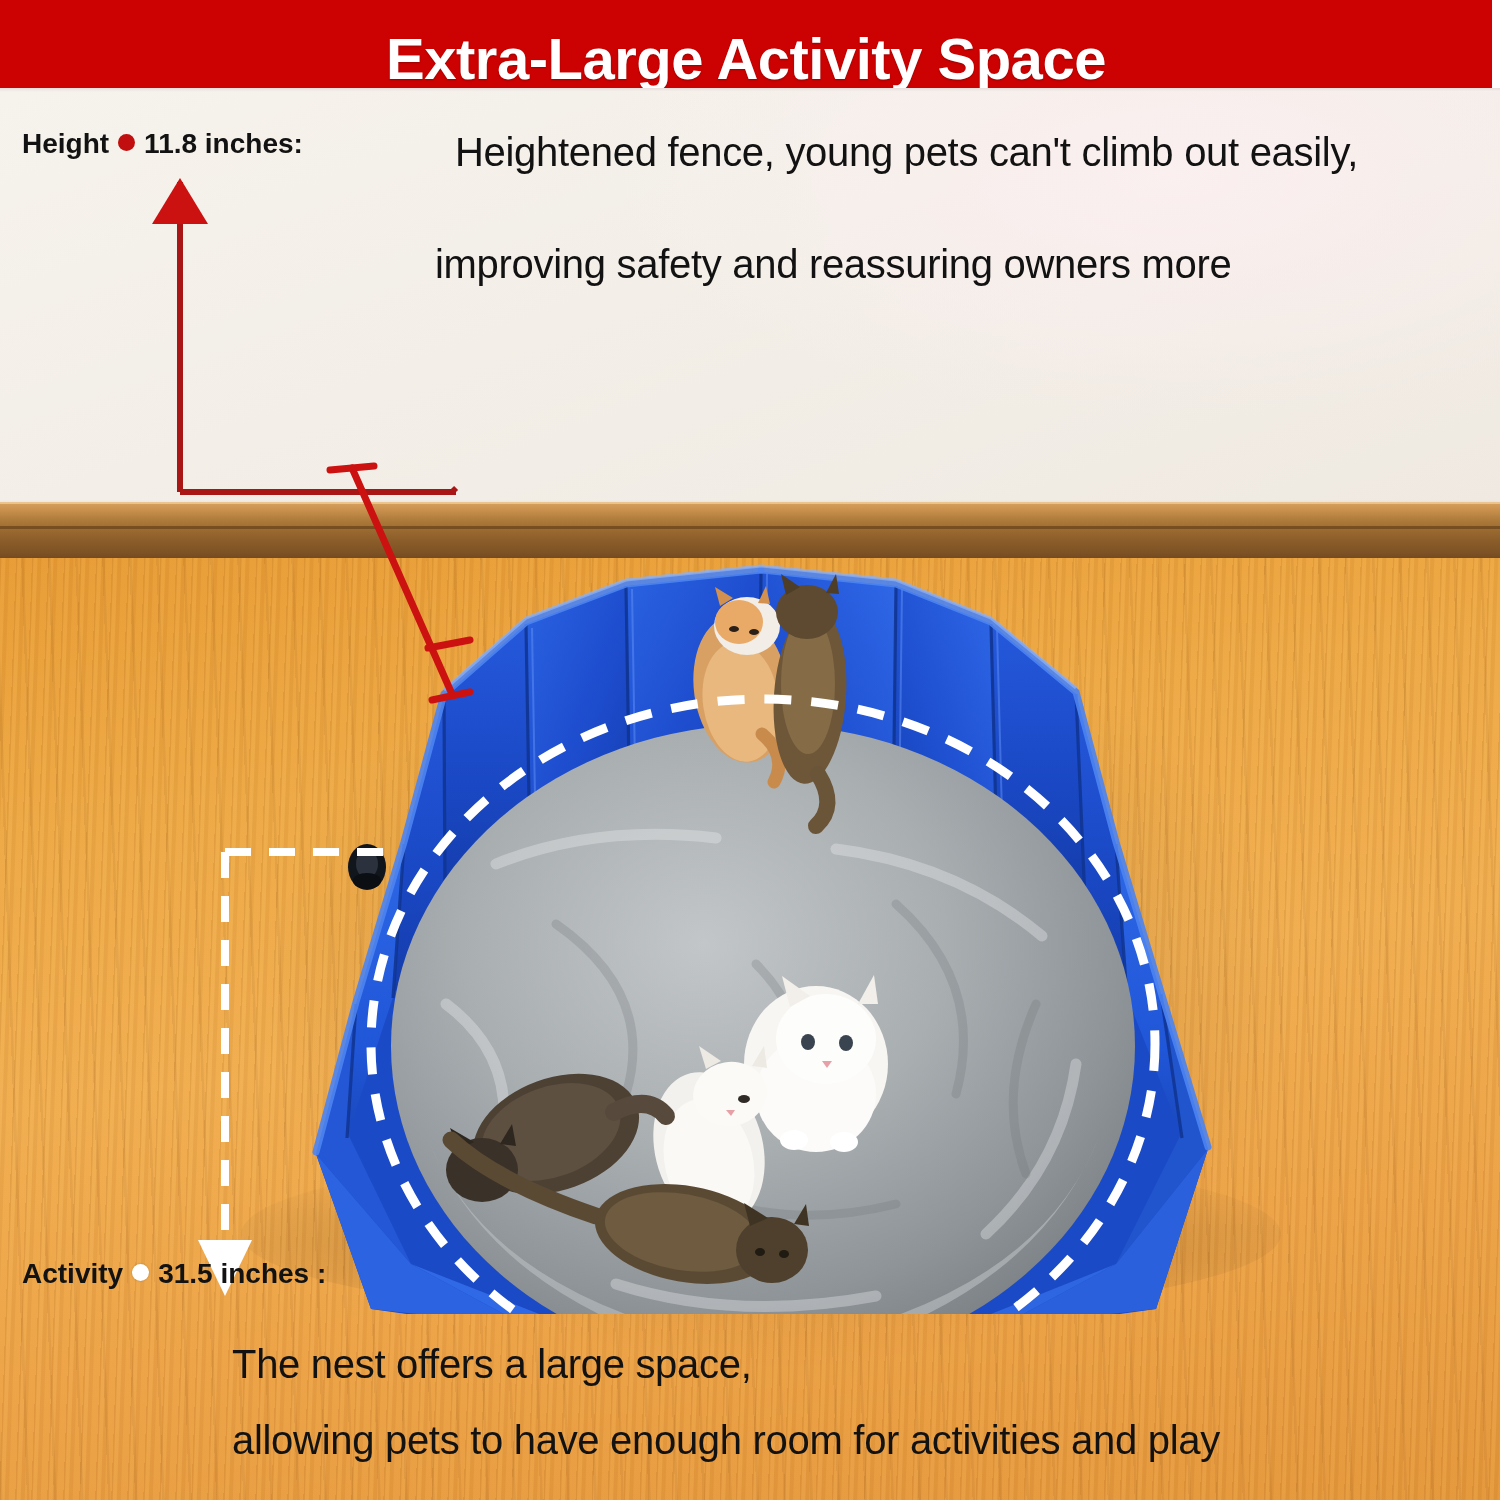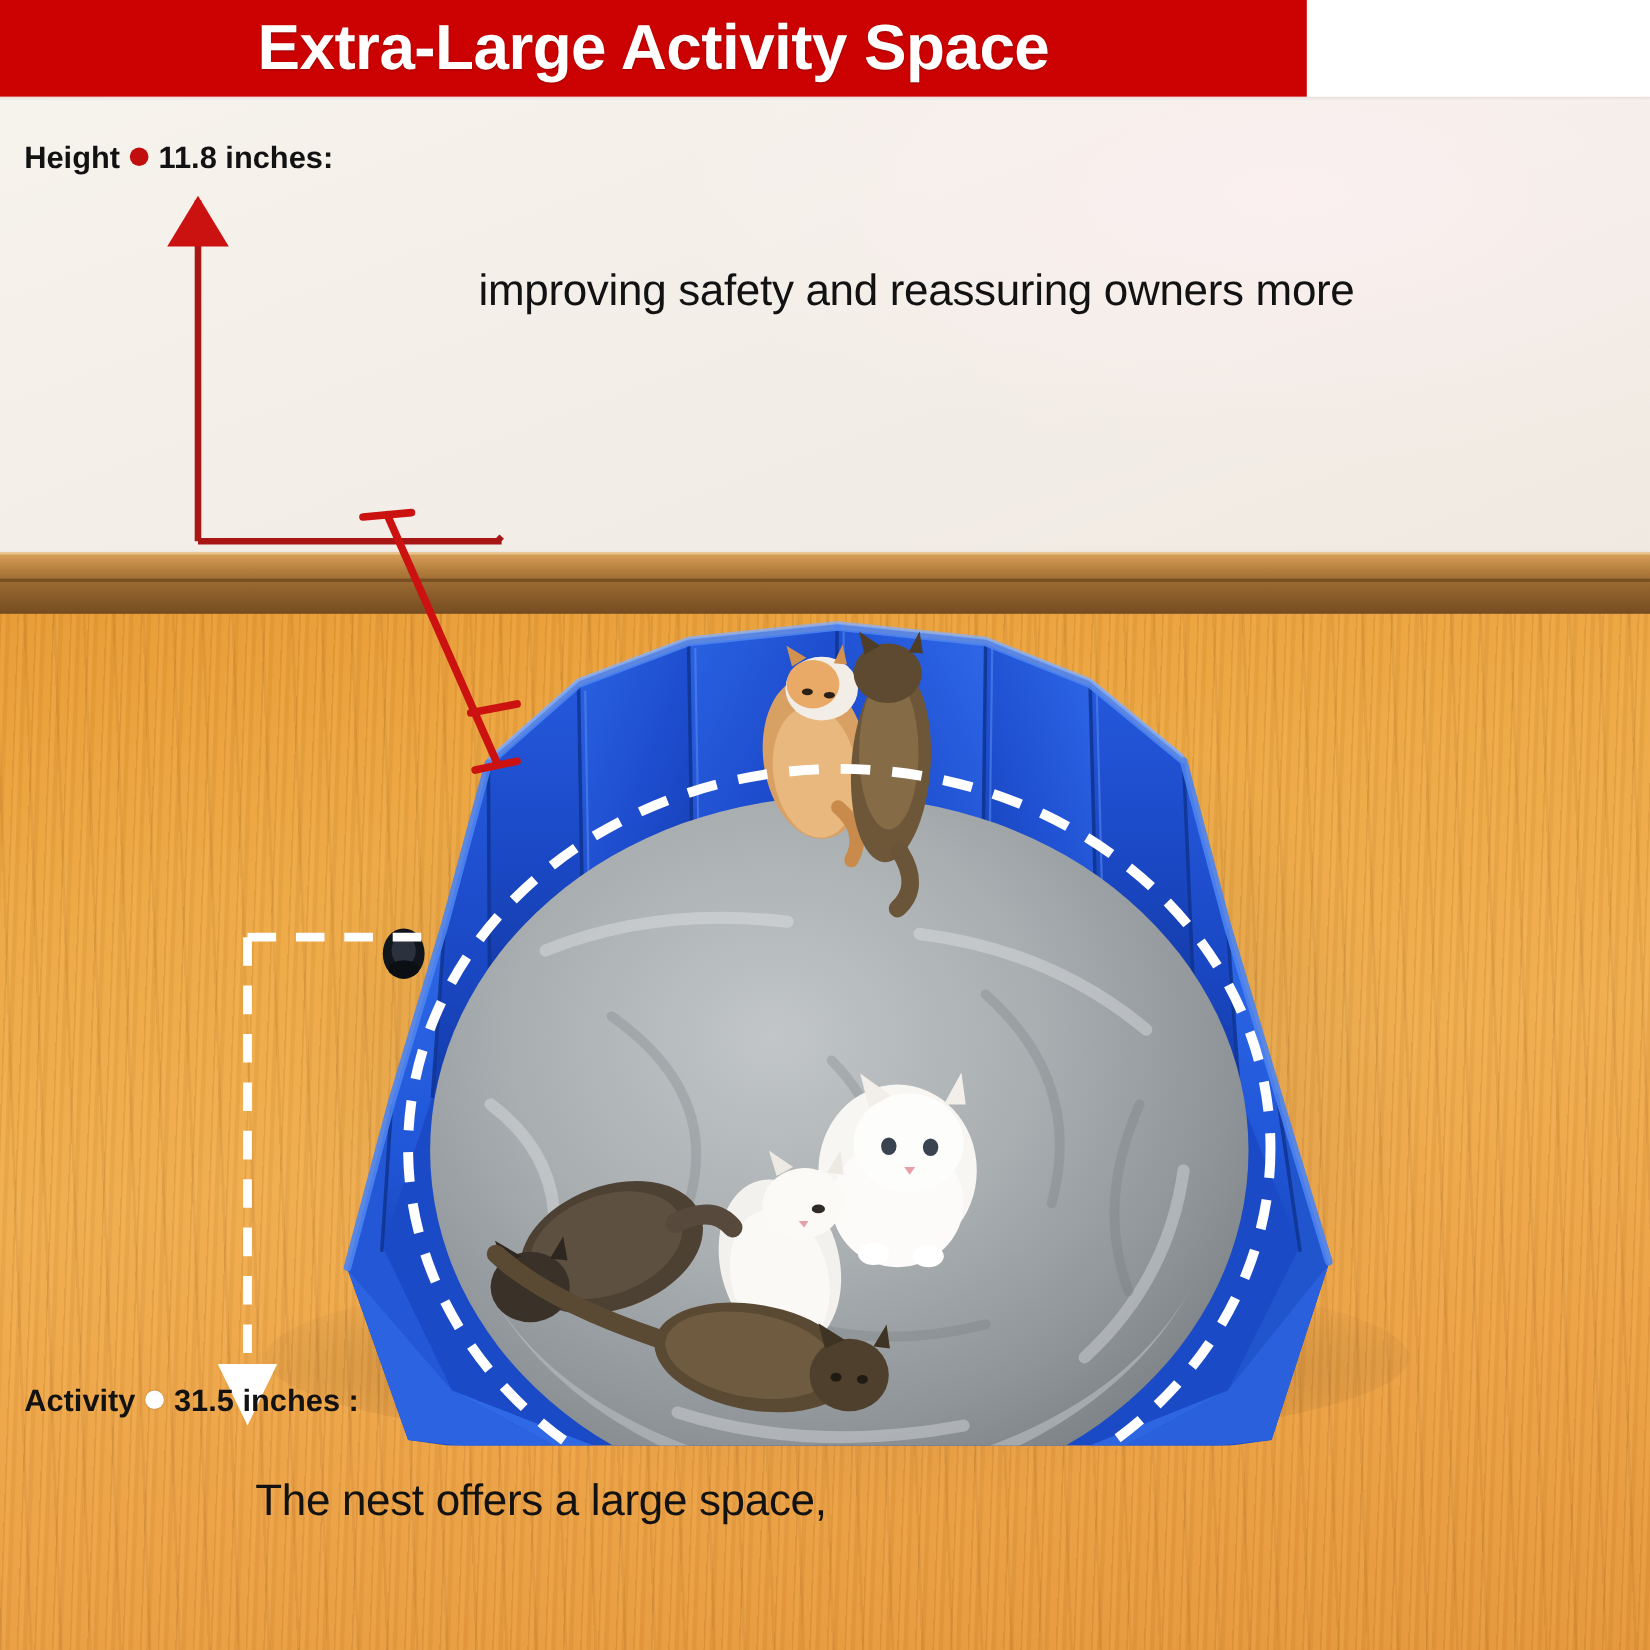--- a/index.html
+++ b/index.html
@@ -5,23 +5,23 @@
   html,body{margin:0;padding:0;}
   body{
     width:1500px;height:1500px;
     font-family:"Liberation Sans",sans-serif;
     background:#fff;overflow:hidden;
   }
   #stage{position:relative;width:1500px;height:1500px;overflow:hidden;}
 
   
   .banner{
-    position:absolute;left:0;top:0;width:1188px;height:88px;
+    position:absolute;left:0;top:0;width:1492px;height:88px;
     background:#CC0202;
-    display:flex;align-items:center;justify-content:center;
+    display:flex;align-items:flex-end;justify-content:center;
   }
   .banner-title{
     color:#fff;font-size:58px;font-weight:bold;
     font-family:"Liberation Sans",sans-serif;
     letter-spacing:-.5px;line-height:1;
     text-shadow:0 1px 2px rgba(0,0,0,.25);
     white-space:nowrap;
   }
   .banner-underline{
     position:absolute;left:0;top:88px;width:1500px;height:4px;
@@ -322,20 +322,22 @@
     <g>
       <path d="M225,852 L392,852" stroke="#FFFFFF" stroke-width="8" fill="none" stroke-dasharray="26 18"></path>
       <path d="M225,852 L225,1238" stroke="#FFFFFF" stroke-width="8" fill="none" stroke-dasharray="26 18"></path>
       <path d="M225,1296 L198,1240 L252,1240 Z" fill="#FFFFFF"></path>
     </g>
   </svg>
 
   <div id="height-line" class="txt lead">
     <span>Height</span><span class="dot-red"></span><span>11.8 inches:</span>
   </div>
+  <div id="height-body1" class="txt body-t">Heightened fence, young pets can't climb out easily,</div>
   <div id="height-body2" class="txt body-t">improving safety and reassuring owners more</div>
 
   <div id="dia-line" class="txt lead">
     <span>Activity</span><span class="dot-white"></span><span>31.5 inches :</span>
   </div>
   <div id="dia-body1" class="txt body-t">The nest offers a large space,</div>
+  <div id="dia-body2" class="txt body-t">allowing pets to have enough room for activities and play</div>
 
 </div>
 
 </body></html>

